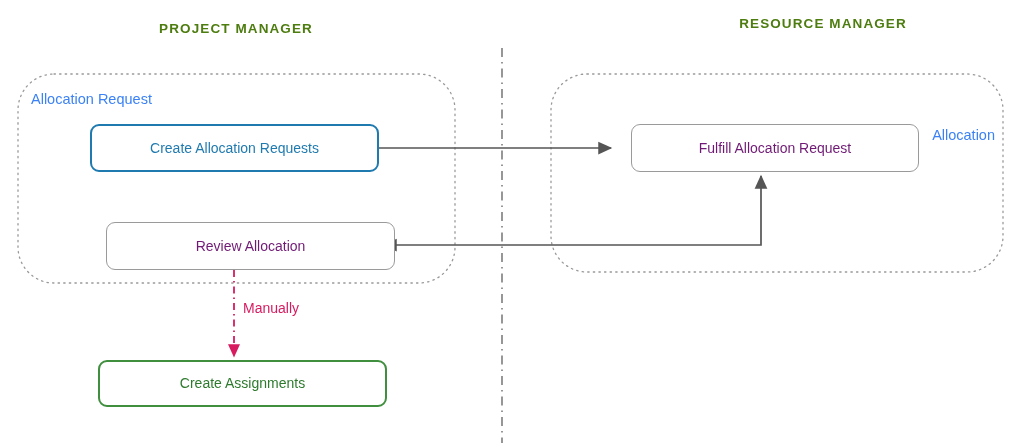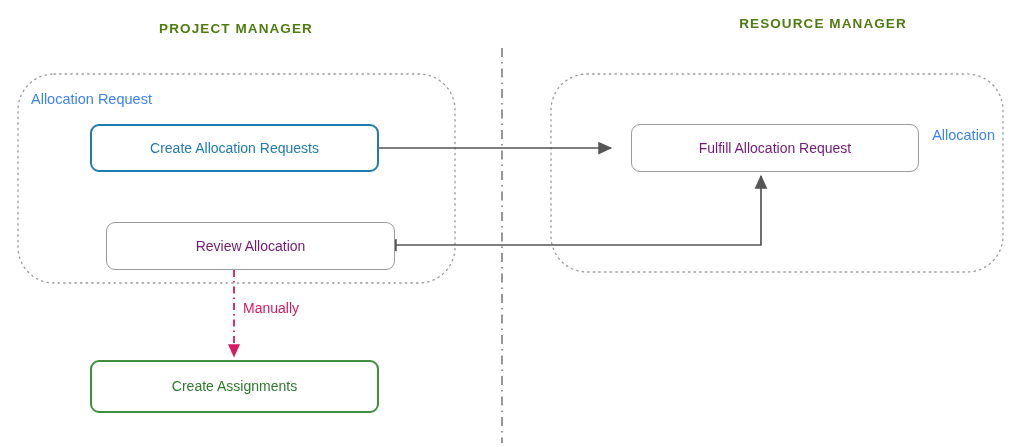--- a/index.html
+++ b/index.html
@@ -109,19 +109,19 @@
     <path d="M 234 270 L 234 355" fill="none" stroke="#d81b60" stroke-width="1.8" stroke-dasharray="7 4 1.5 4" marker-end="url(#arrow-crimson)"></path>
   </svg>
 
   <div class="pool-label" style="left:31px; top:91px;">Allocation Request</div>
   <div class="pool-label" style="left:auto; right:26px; top:91px;margin-top:36px;">Allocation</div>
 
   <div class="node node-blue" style="left:90px; top:124px; width:289px; height:48px;">Create Allocation Requests</div>
 
   <div class="node node-default" style="left:90px; top:222px; width:289px; height:48px;">Review Allocation</div>
 
-  <div class="node node-green" style="left:90px; top:360px; width:289px; height:53px;">Create Assignments</div>
+  <div class="node node-green" style="left:98px; top:360px; width:289px; height:47px;">Create Assignments</div>
 
   <div class="node node-default" style="left:615px; top:124px; width:288px; height:48px;">Fulfill Allocation Request</div>
 
   <div class="edge-label" style="left:241px; top:300px;">Manually</div>
 
 </div>
 
 </body></html>

